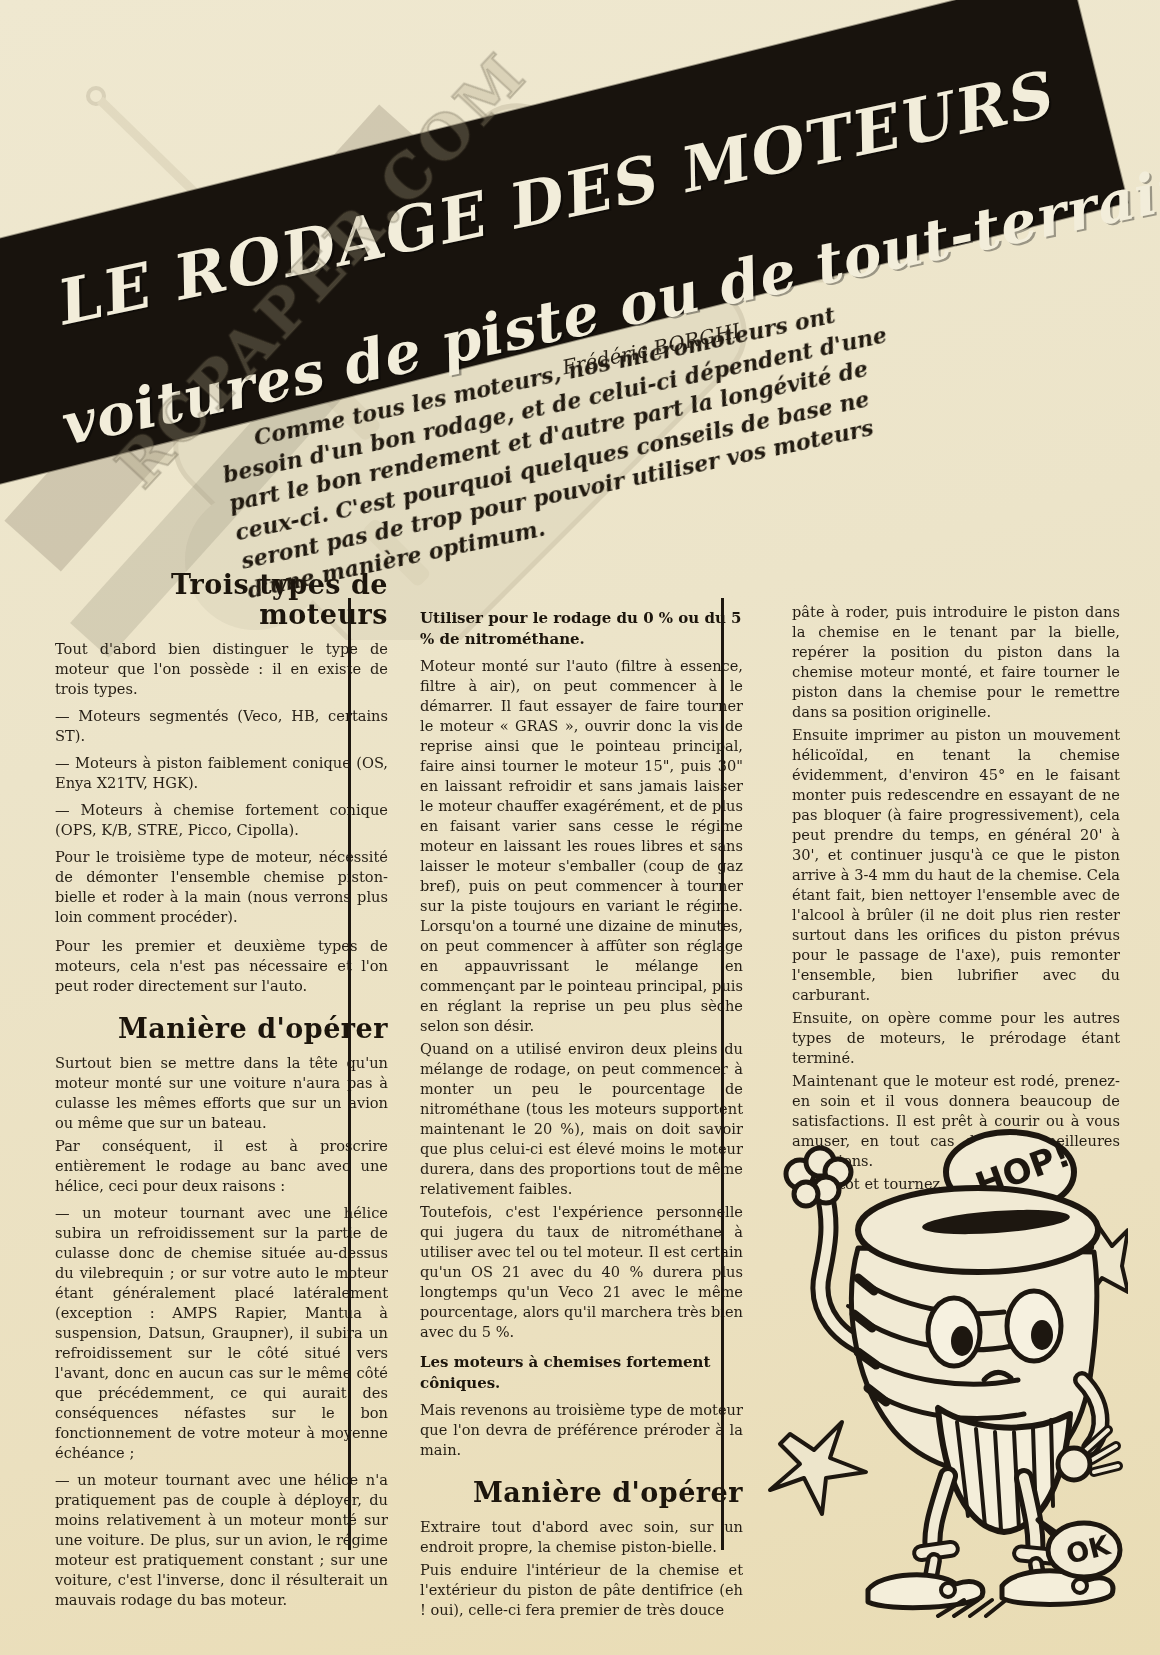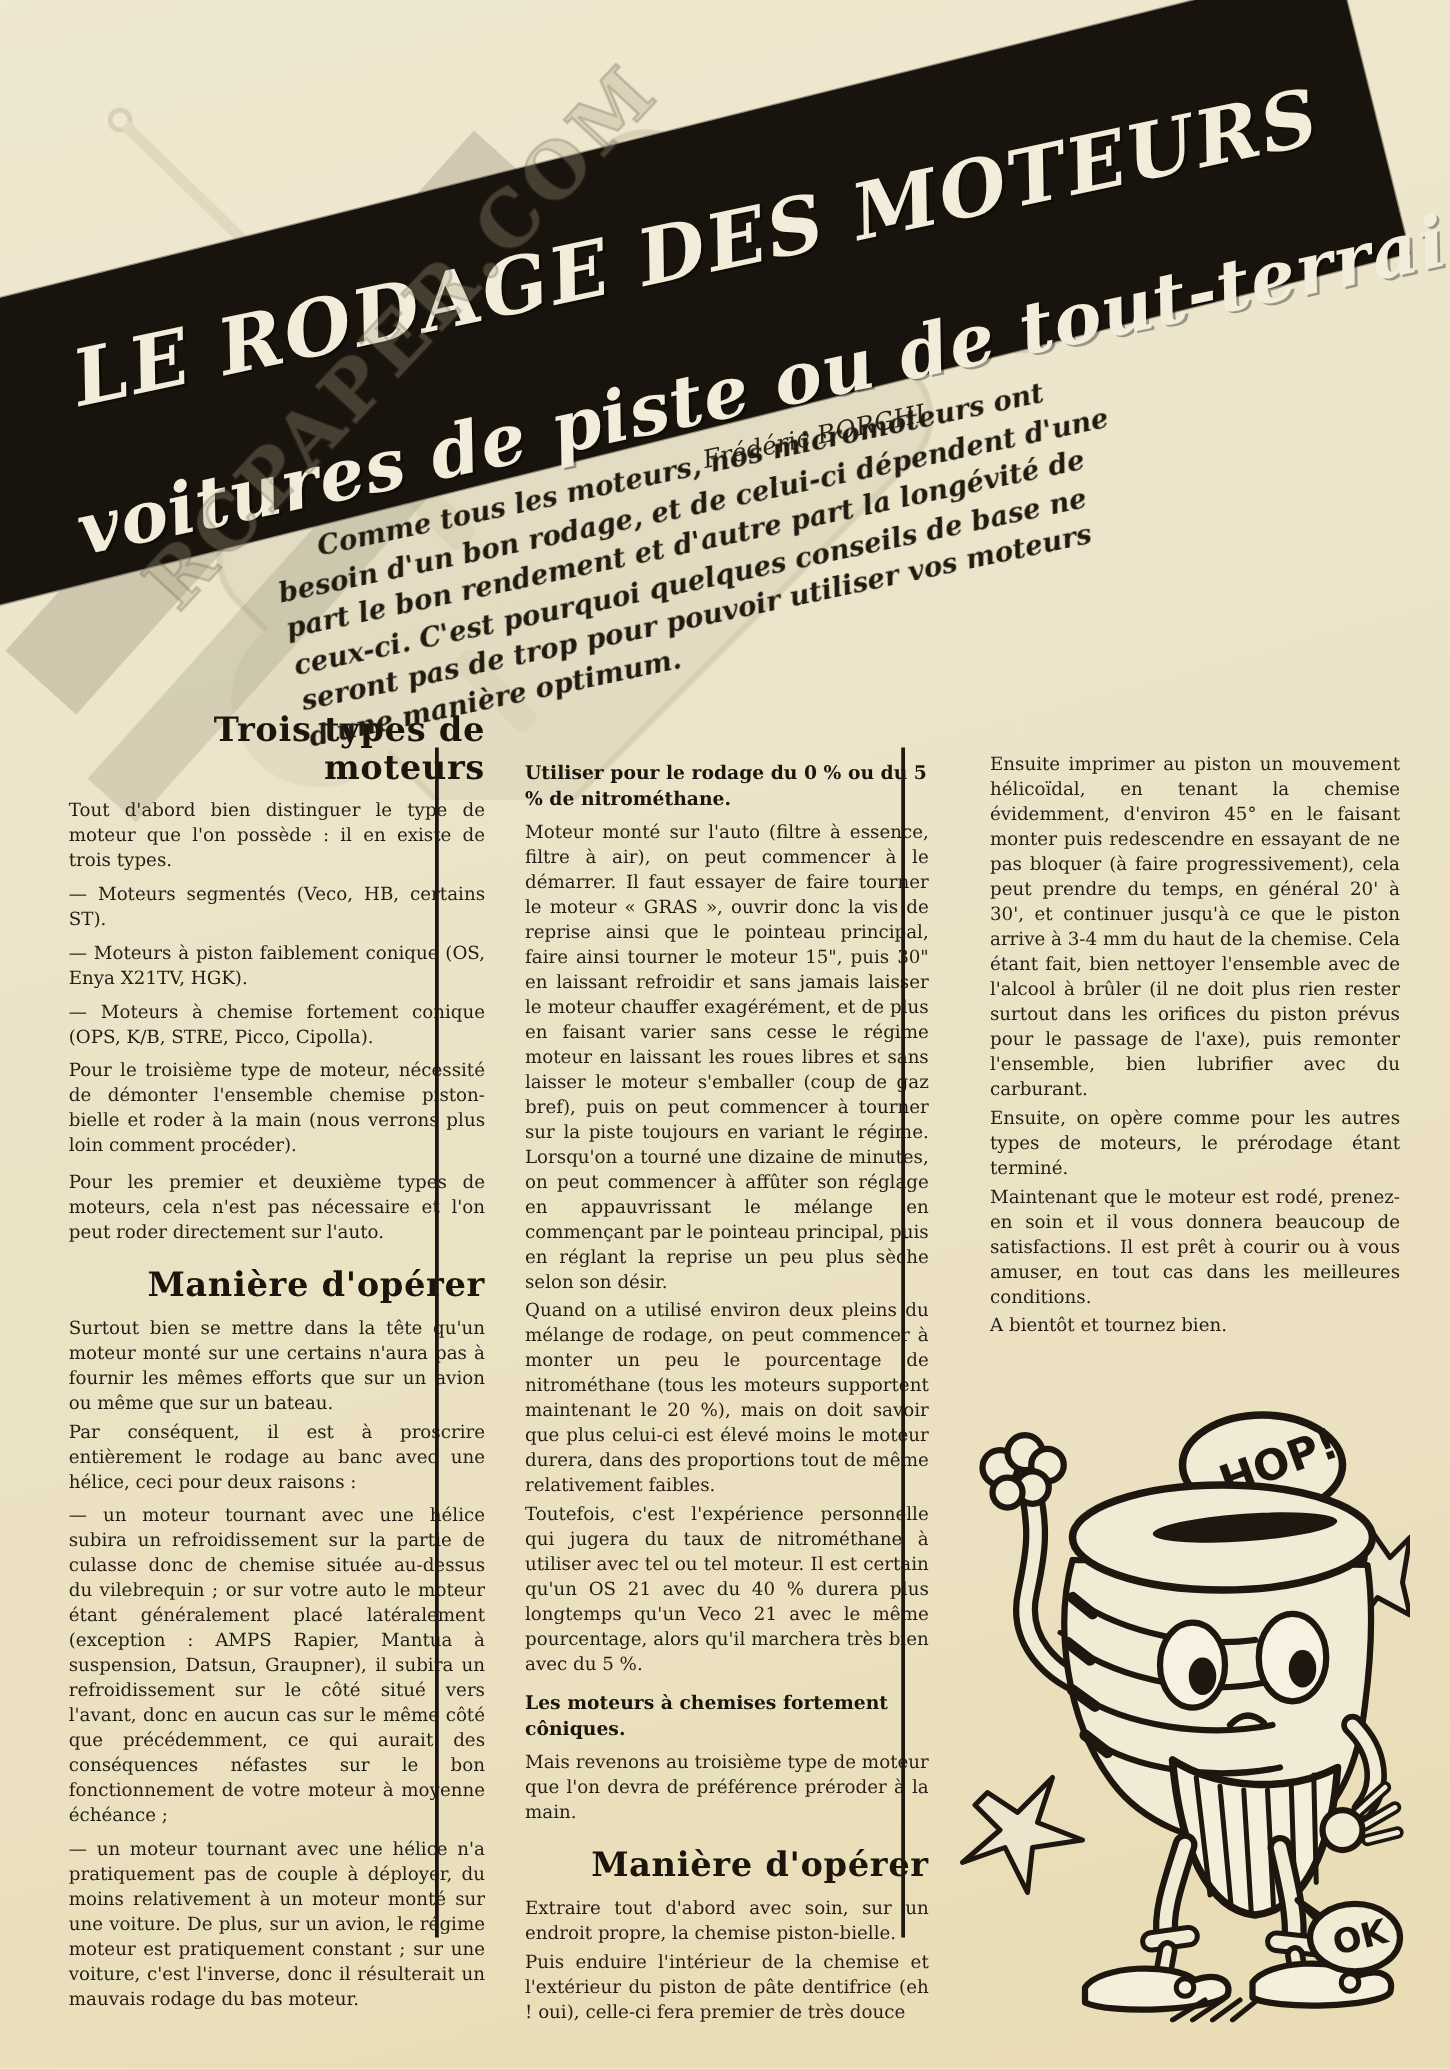--- a/index.html
+++ b/index.html
@@ -110,21 +110,21 @@
 <div class="columns">
   <section class="col col1">
     <h2 class="first">Trois types de moteurs</h2>
     <p>Tout d'abord bien distinguer le type de moteur que l'on possède : il en existe de trois types.</p>
     <p class="dash">— Moteurs segmentés (Veco, HB, certains ST).</p>
     <p class="dash">— Moteurs à piston faiblement conique (OS, Enya X21TV, HGK).</p>
     <p class="dash">— Moteurs à chemise fortement conique (OPS, K/B, STRE, Picco, Cipolla).</p>
     <p>Pour le troisième type de moteur, nécessité de démonter l'ensemble chemise piston-bielle et roder à la main (nous verrons plus loin comment procéder).</p>
     <p class="gap">Pour les premier et deuxième types de moteurs, cela n'est pas nécessaire et l'on peut roder directement sur l'auto.</p>
     <h2>Manière d'opérer</h2>
-    <p>Surtout bien se mettre dans la tête qu'un moteur monté sur une certains n'aura pas à fournir les mêmes efforts que sur un avion ou même que sur un bateau.</p>
+    <p>Surtout bien se mettre dans la tête qu'un moteur monté sur une voiture n'aura pas à culasse les mêmes efforts que sur un avion ou même que sur un bateau.</p>
     <p>Par conséquent, il est à proscrire entièrement le rodage au banc avec une hélice, ceci pour deux raisons :</p>
     <p class="dash">— un moteur tournant avec une hélice subira un refroidissement sur la partie de culasse donc de chemise située au-dessus du vilebrequin ; or sur votre auto le moteur étant généralement placé latéralement (exception : AMPS Rapier, Mantua à suspension, Datsun, Graupner), il subira un refroidissement sur le côté situé vers l'avant, donc en aucun cas sur le même côté que précédemment, ce qui aurait des conséquences néfastes sur le bon fonctionnement de votre moteur à moyenne échéance ;</p>
     <p class="dash">— un moteur tournant avec une hélice n'a pratiquement pas de couple à déployer, du moins relativement à un moteur monté sur une voiture. De plus, sur un avion, le régime moteur est pratiquement constant ; sur une voiture, c'est l'inverse, donc il résulterait un mauvais rodage du bas moteur.</p>
   </section>
 
   <div class="rule rule1"></div>
 
   <section class="col col2">
     <h3>Utiliser pour le rodage du 0 % ou du 5 % de nitrométhane.</h3>
     <p>Moteur monté sur l'auto (filtre à essence, filtre à air), on peut commencer à le démarrer. Il faut essayer de faire tourner le moteur « GRAS », ouvrir donc la vis de reprise ainsi que le pointeau principal, faire ainsi tourner le moteur 15", puis 30" en laissant refroidir et sans jamais laisser le moteur chauffer exagérément, et de plus en faisant varier sans cesse le régime moteur en laissant les roues libres et sans laisser le moteur s'emballer (coup de gaz bref), puis on peut commencer à tourner sur la piste toujours en variant le régime. Lorsqu'on a tourné une dizaine de minutes, on peut commencer à affûter son réglage en appauvrissant le mélange en commençant par le pointeau principal, puis en réglant la reprise un peu plus sèche selon son désir.</p>
@@ -133,20 +133,21 @@
     <h3>Les moteurs à chemises fortement côniques.</h3>
     <p>Mais revenons au troisième type de moteur que l'on devra de préférence préroder à la main.</p>
     <h2>Manière d'opérer</h2>
     <p>Extraire tout d'abord avec soin, sur un endroit propre, la chemise piston-bielle.</p>
     <p>Puis enduire l'intérieur de la chemise et l'extérieur du piston de pâte dentifrice (eh ! oui), celle-ci fera premier de très douce</p>
   </section>
 
   <div class="rule rule2"></div>
 
   <section class="col col3">
+    <p>pâte à roder, puis introduire le piston dans la chemise en le tenant par la bielle, repérer la position du piston dans la chemise moteur monté, et faire tourner le piston dans la chemise pour le remettre dans sa position originelle.</p>
     <p>Ensuite imprimer au piston un mouvement hélicoïdal, en tenant la chemise évidemment, d'environ 45° en le faisant monter puis redescendre en essayant de ne pas bloquer (à faire progressivement), cela peut prendre du temps, en général 20' à 30', et continuer jusqu'à ce que le piston arrive à 3-4 mm du haut de la chemise. Cela étant fait, bien nettoyer l'ensemble avec de l'alcool à brûler (il ne doit plus rien rester surtout dans les orifices du piston prévus pour le passage de l'axe), puis remonter l'ensemble, bien lubrifier avec du carburant.</p>
     <p>Ensuite, on opère comme pour les autres types de moteurs, le prérodage étant terminé.</p>
     <p>Maintenant que le moteur est rodé, prenez-en soin et il vous donnera beaucoup de satisfactions. Il est prêt à courir ou à vous amuser, en tout cas dans les meilleures conditions.</p>
     <p>A bientôt et tournez bien.</p>
   </section>
 </div>
 
 <svg class="cartoon" width="376" height="490" viewBox="0 0 376 490">
   <g stroke="#1d1710" stroke-linecap="round" stroke-linejoin="round" fill="none">
 

